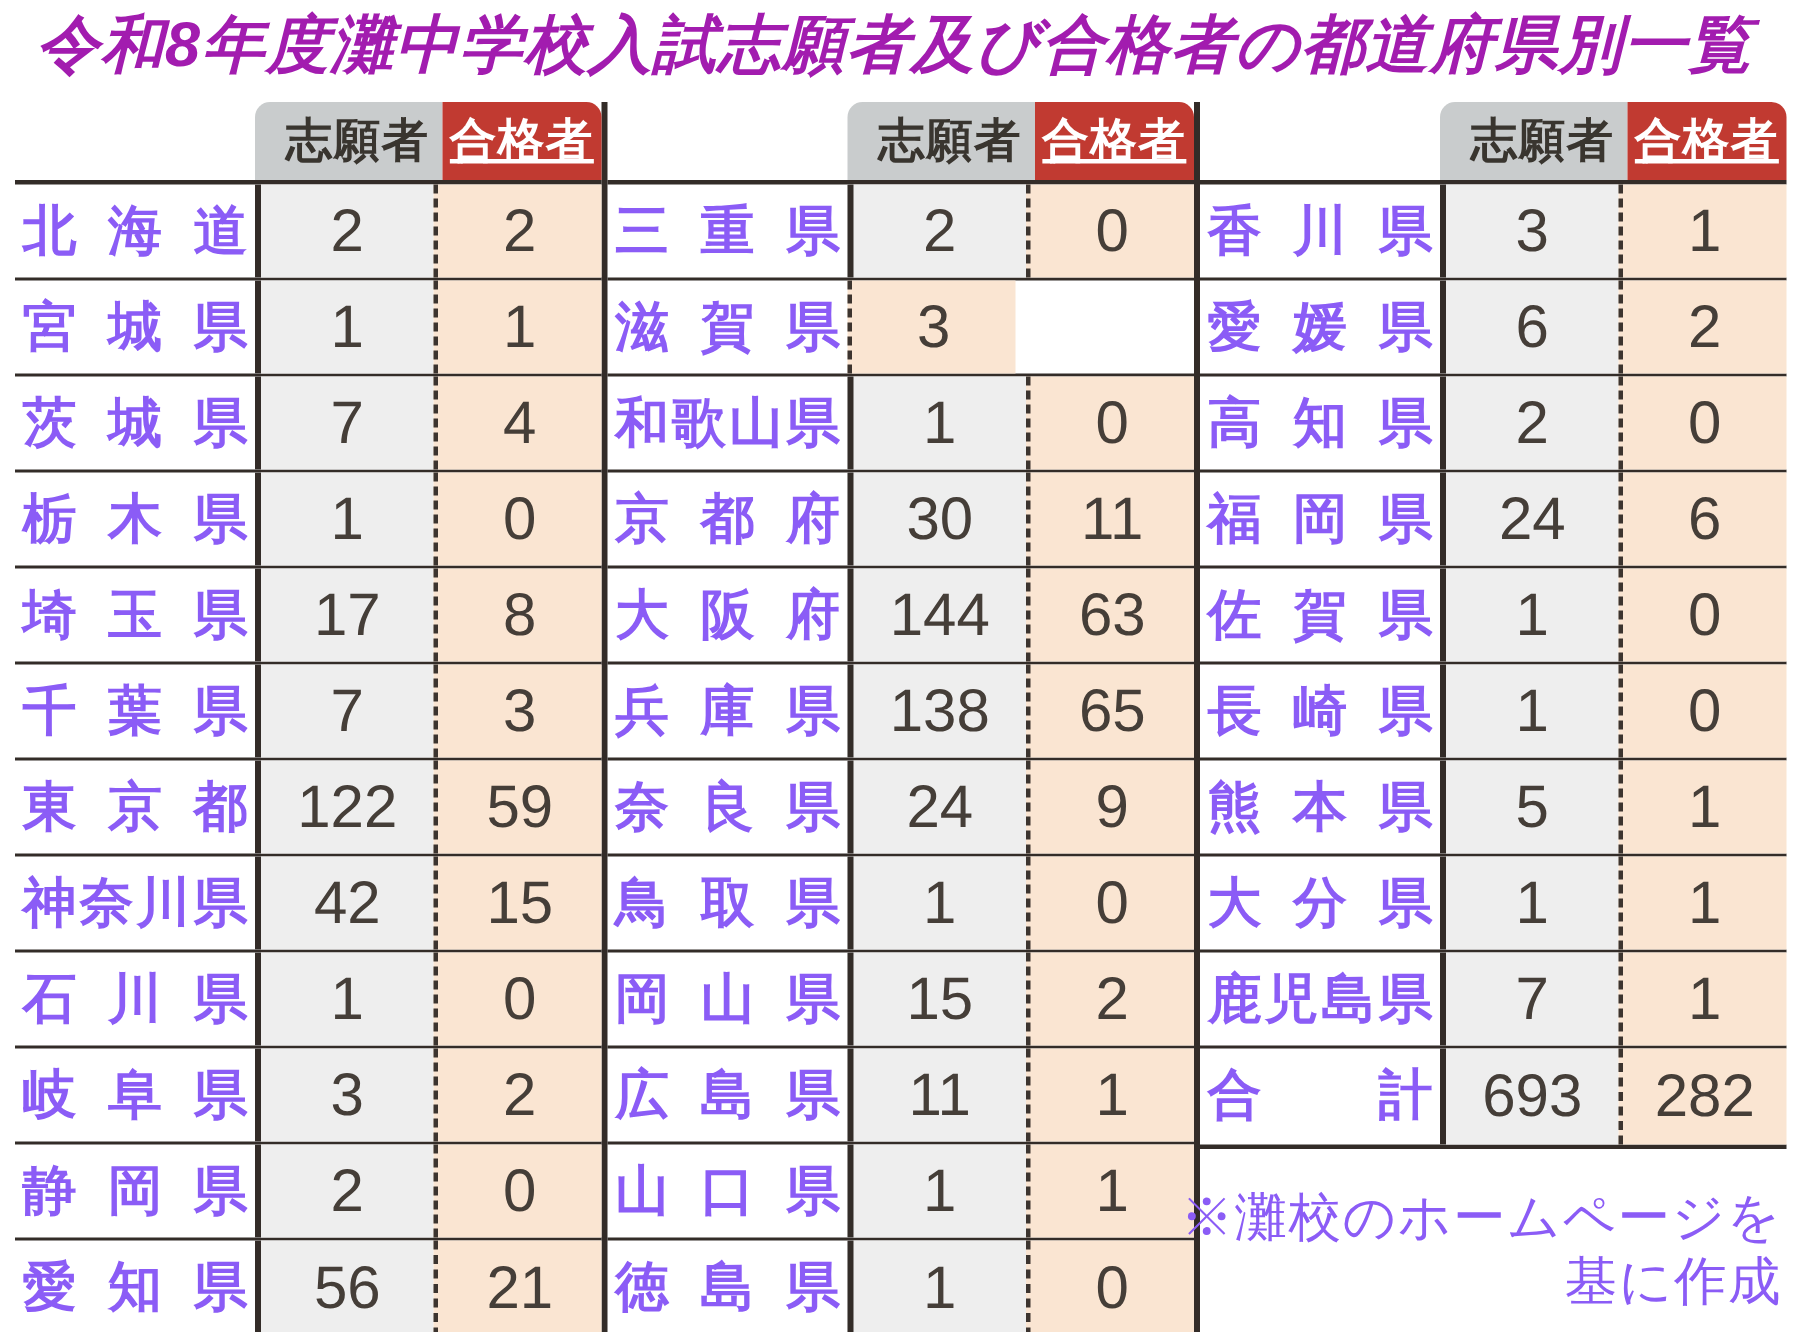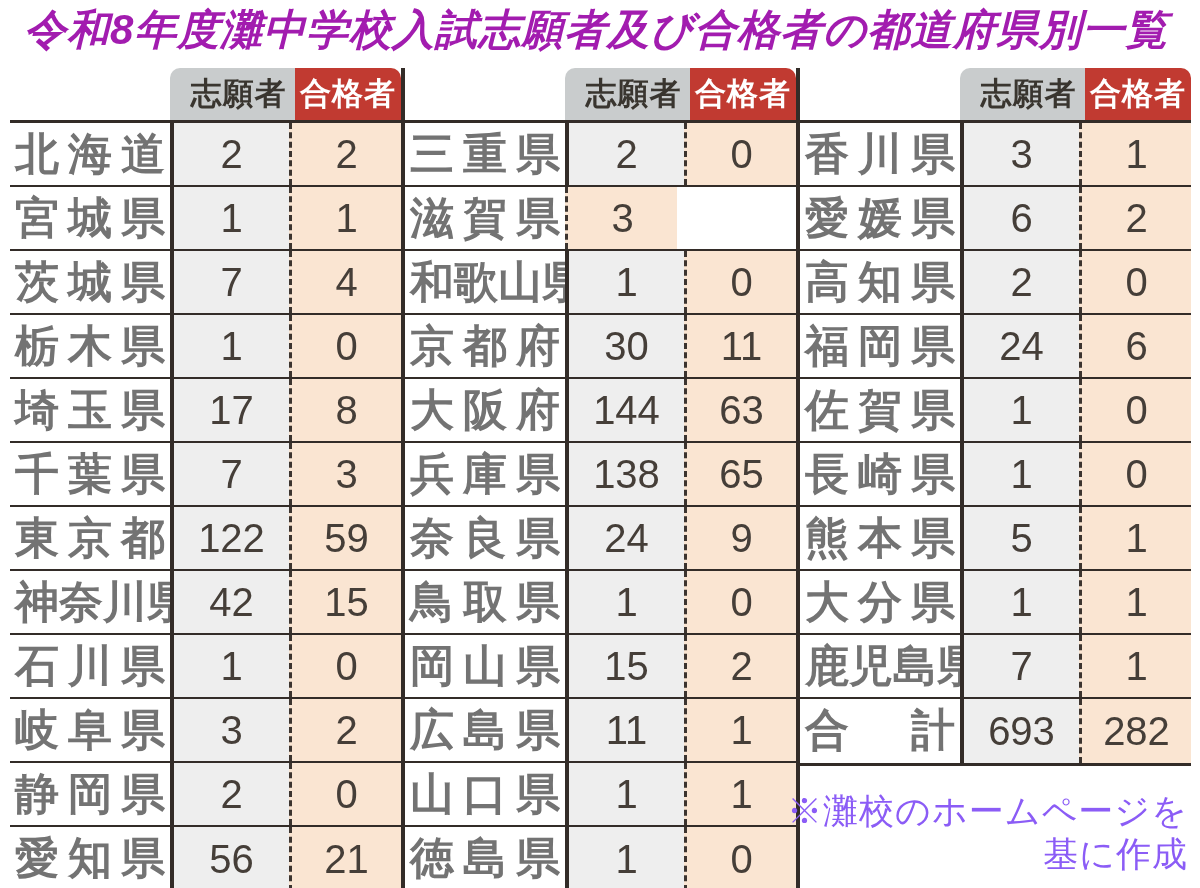--- a/index.html
+++ b/index.html
@@ -24,28 +24,28 @@
     display:flex;align-items:flex-start;
   }
   .group{width:391px;}
   .group.has-right-border{border-right:4px solid var(--border);}
   .tabs{display:flex;margin-left:160px;height:52px;}
   .tab{
     display:flex;align-items:center;justify-content:center;
     font-size:31px;font-weight:bold;letter-spacing:1px;white-space:nowrap;
   }
   .tab-applicants{width:119px;background:var(--header-gray);color:#39352f;border-radius:10px 0 0 0;padding-left:12px;}
-  .tab-passers{width:112px;background:var(--header-red);color:#ffffff;border-radius:0 10px 0 0;}
+  .tab-passers{width:112px;background:var(--header-red);color:#ffffff;border-radius:0 10px 0 0;text-decoration:underline;}
   .rows{border-top:3px solid var(--border);border-bottom:3px solid var(--border);}
   .row{display:flex;height:64px;box-sizing:border-box;}
   .row:not(:last-child){border-bottom:2px solid var(--border);}
   .cell{box-sizing:border-box;}
   .pref-cell{
     display:block;width:160px;padding:0 5px;
-    font-size:44px;font-weight:bold;color:#737373;
+    font-size:36px;font-weight:bold;color:#8b5cf6;
     line-height:61px;white-space:nowrap;overflow:hidden;
     text-align:justify;text-align-last:justify;word-break:keep-all;
   }
   .num-cell{
     display:flex;align-items:center;justify-content:center;
     font-size:40px;color:#453e38;
   }
   .app-cell{width:119px;border-left:4px solid var(--border);background:var(--cell-gray);}
   .pass-cell{width:112px;border-left:3px dashed #3c342f;background:var(--cell-peach);}
   .footnote{

